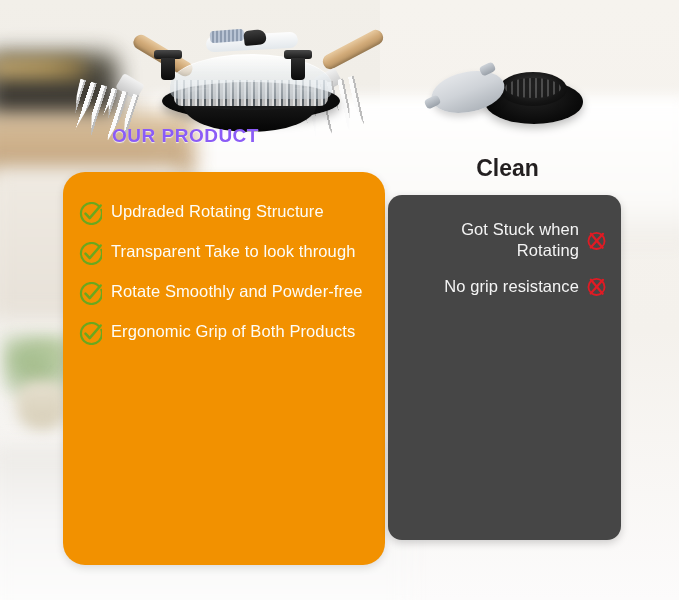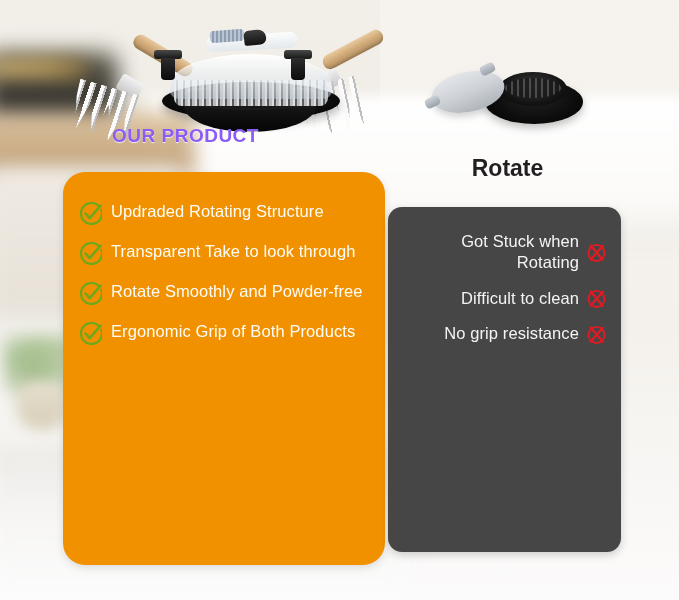--- a/index.html
+++ b/index.html
@@ -263,21 +263,20 @@
     border-radius: 22px;
     box-shadow: 0 3px 9px rgba(0,0,0,.12);
   }
   .panel-others {
     position: absolute;
     left: 388px; top: 195px;
     width: 233px; height: 345px;
     background: #464646;
     border-radius: 14px;
     box-shadow: 0 3px 9px rgba(0,0,0,.18);
-    margin-top: 12px;
   }
 
   
   .list-ours {
     position: absolute;
     left: 16px; top: 28px; right: 14px;
     display: flex;
     flex-direction: column;
     gap: 15px;
   }
@@ -368,21 +367,21 @@
   <div class="photo-others">
     <div class="o-bowl-outer"></div>
     <div class="o-bowl-inner"></div>
     <div class="o-bowl-ribs"></div>
     <div class="o-lid"></div>
     <div class="o-lid-tab o-tab-a"></div>
     <div class="o-lid-tab o-tab-b"></div>
   </div>
 
   <div class="title-ours">OUR PRODUCT</div>
-  <div class="title-others">Rotate</div>
+  <div class="title-others">Clean</div>
 
   <div class="panel-ours">
     <div class="list-ours">
 
       <div class="row-ours">
         <span class="check-icon">
           <svg viewBox="0 0 24 24" width="23" height="23">
             <path d="M21.2 5.2 C19.6 2.6 16.5 1 13 1 C6.9 1 2 5.9 2 12 C2 18.1 6.9 23 13 23 C19.1 23 24 18.1 24 12 C24 10.6 23.8 9.3 23.3 8.1" fill="none" stroke="#6aa81e" stroke-width="2.2" stroke-linecap="round"></path>
             <path d="M6.8 12.2 L11.2 16.8 L22.6 3.6" fill="none" stroke="#6aa81e" stroke-width="2.6" stroke-linecap="round" stroke-linejoin="round"></path>
           </svg>
@@ -431,29 +430,20 @@
       <div class="row-others">
         <span class="txt">Got Stuck when Rotating</span>
         <span class="cross-icon">
           <svg viewBox="0 0 24 24" width="21" height="21">
             <circle cx="12" cy="12.5" r="9.2" fill="none" stroke="#e01b24" stroke-width="2.1"></circle>
             <path d="M5.6 4.2 L19 20.2 M19.4 4.4 L5.4 20" stroke="#e01b24" stroke-width="2.6" stroke-linecap="round"></path>
           </svg>
         </span>
       </div>
 
-      <div class="row-others">
-        <span class="txt">Difficult to clean</span>
-        <span class="cross-icon">
-          <svg viewBox="0 0 24 24" width="21" height="21">
-            <circle cx="12" cy="12.5" r="9.2" fill="none" stroke="#e01b24" stroke-width="2.1"></circle>
-            <path d="M5.6 4.2 L19 20.2 M19.4 4.4 L5.4 20" stroke="#e01b24" stroke-width="2.6" stroke-linecap="round"></path>
-          </svg>
-        </span>
-      </div>
 
 
 
       <div class="row-others">
         <span class="txt">No grip resistance</span>
         <span class="cross-icon">
           <svg viewBox="0 0 24 24" width="21" height="21">
             <circle cx="12" cy="12.5" r="9.2" fill="none" stroke="#e01b24" stroke-width="2.1"></circle>
             <path d="M5.6 4.2 L19 20.2 M19.4 4.4 L5.4 20" stroke="#e01b24" stroke-width="2.6" stroke-linecap="round"></path>
           </svg>

